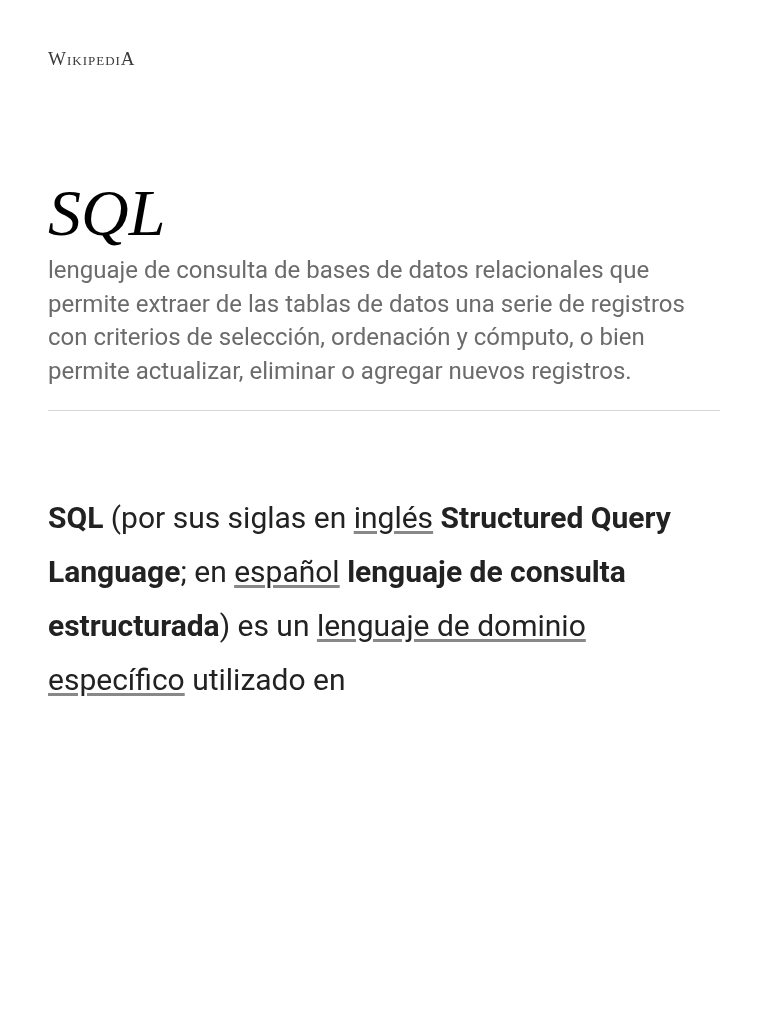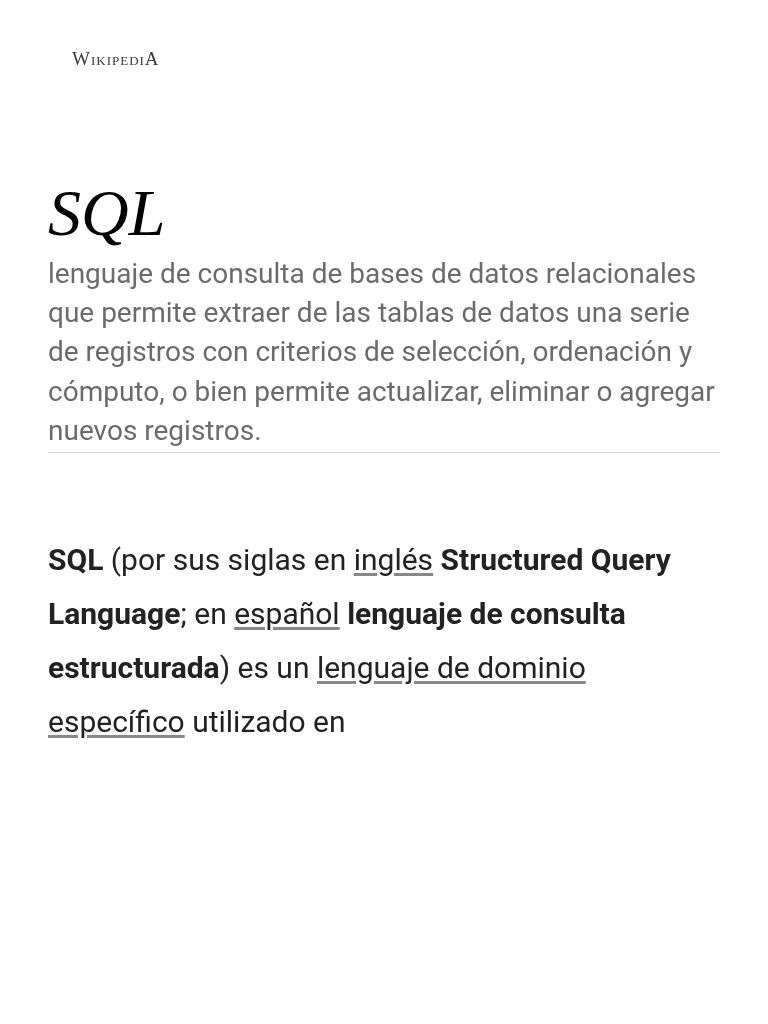--- a/index.html
+++ b/index.html
@@ -15,37 +15,36 @@
       padding: 48px 48px 0 48px;
       overflow: hidden;
     }
     .site-logo {
       font-family: "Linux Libertine", "Georgia", "Times New Roman", serif;
       font-variant: small-caps;
       letter-spacing: 1px;
       font-size: 19px;
       color: #3a3a3a;
       margin-bottom: 110px;
-      margin-left: 24px;
     }
     .article-title {
       font-family: "Linux Libertine", "Georgia", "Times New Roman", serif;
       font-style: italic;
       font-size: 66px;
       font-weight: normal;
       color: #000000;
       line-height: 1;
       margin-bottom: 8px;
     }
     .article-subtitle {
-      font-size: 28px;
+      font-size: 24px;
       line-height: 1.4;
       color: #6b6b6b;
       font-weight: 400;
-      margin-bottom: 2px;
+      margin-bottom: 22px;
     }
     .divider {
       border: none;
       border-top: 1px solid #d8d8d8;
       margin-bottom: 80px;
     }
     .article-body {
       font-size: 30px;
       line-height: 1.8;
       color: #222222;

